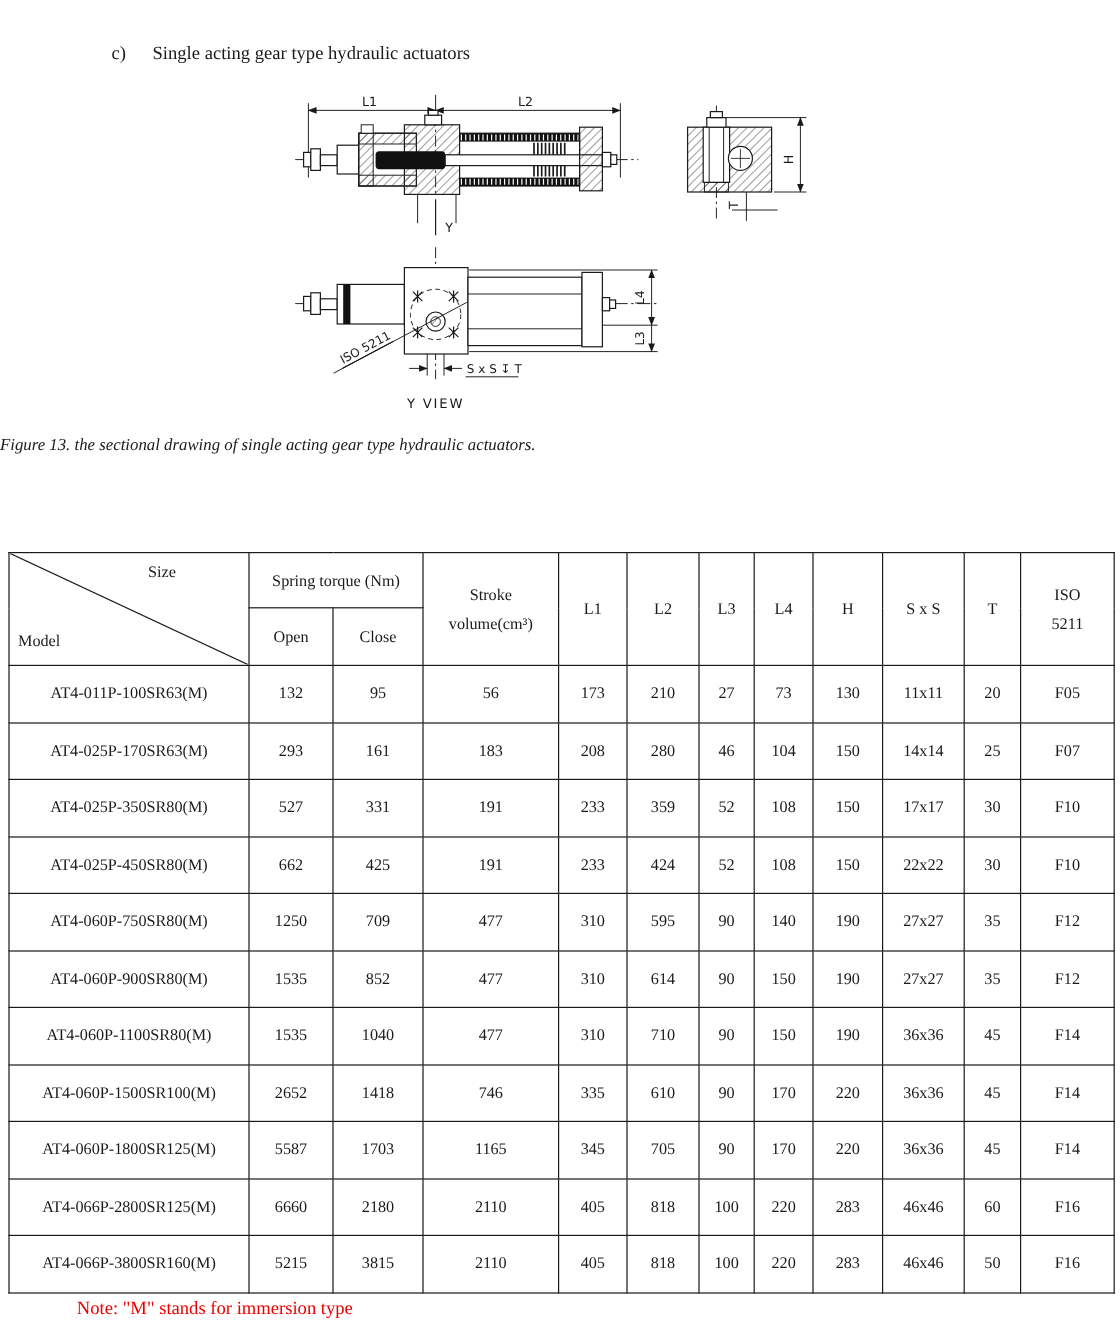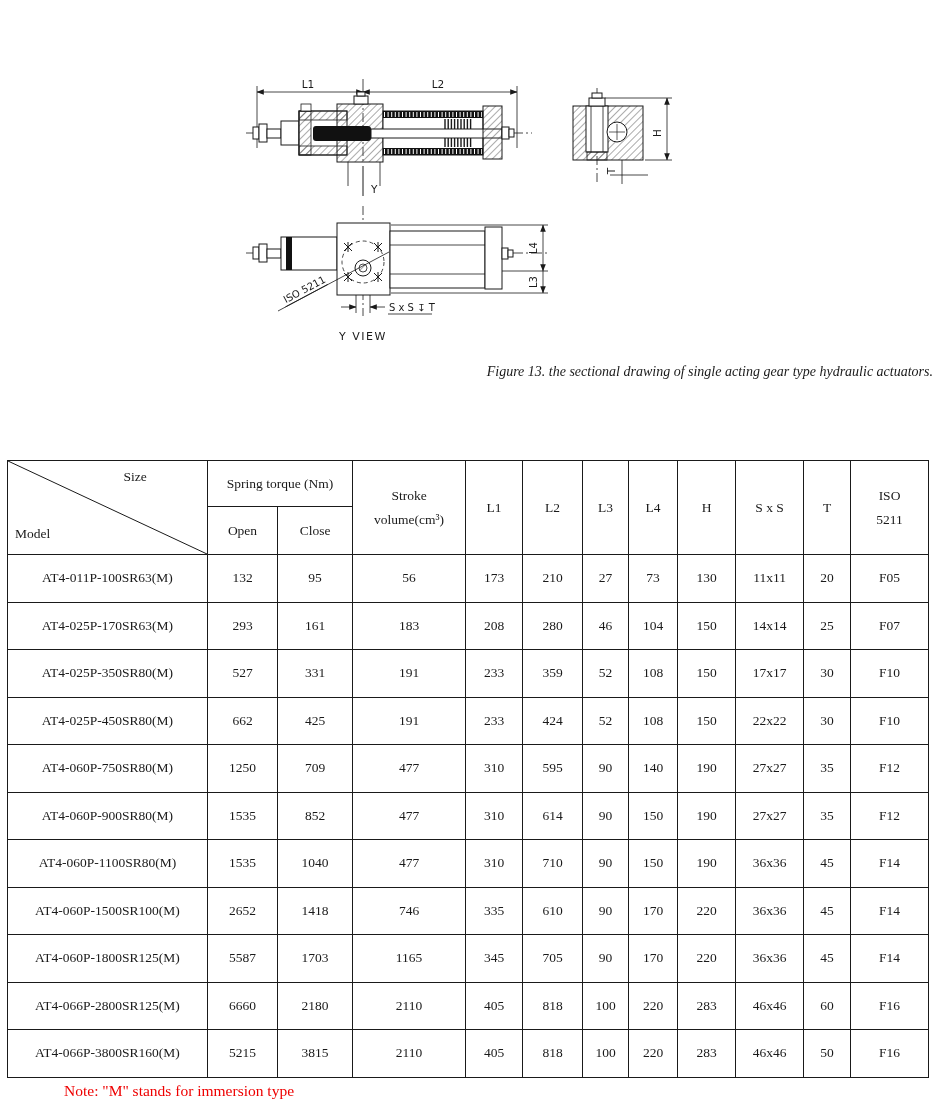--- a/index.html
+++ b/index.html
@@ -1,20 +1,20 @@
 <!DOCTYPE html>
 <html><head>
 <meta charset="utf-8">
 <style>
   html,body{margin:0;padding:0;background:#fff;}
   .page{position:relative;width:933px;height:1113px;background:#ffffff;
         font-family:"Liberation Serif", serif;color:#1a1a1a;overflow:hidden;}
   .heading{position:absolute;left:93px;top:36px;font-size:15.5px;}
   .heading .pfx{display:inline-block;margin-right:22px;}
-  .fig-caption{position:absolute;left:0;top:364px;width:933px;text-align:right;
+  .fig-caption{position:absolute;left:0;top:364px;width:933px;text-align:left;
                font-style:italic;font-size:14px;}
   .tbl-caption{position:absolute;left:0;top:440px;width:933px;text-align:center;
                font-style:italic;font-size:14px;}
   .drawing{position:absolute;left:225px;top:55px;width:480px;height:306px;}
   svg text{font-family:"DejaVu Sans", sans-serif;fill:#1a1a1a;}
   table.spec{position:absolute;left:7px;top:460px;width:921px;border-collapse:collapse;
              table-layout:fixed;font-size:13.5px;}
   table.spec th,table.spec td{border:1px solid #1a1a1a;text-align:center;vertical-align:middle;
              font-weight:normal;padding:0 2px;overflow:hidden;}
   table.spec thead tr.r1 th,table.spec thead tr.r1 td{height:45px;}
@@ -25,20 +25,23 @@
   td.diag .size-lbl{position:absolute;top:8px;left:58%;font-size:13.5px;}
   td.diag .model-lbl{position:absolute;bottom:12px;left:7px;font-size:13.5px;}
   .two-line div{line-height:1.75;}
   .note{position:absolute;left:64px;top:1082px;font-size:15.5px;color:#ee0000;}
 </style>
 </head>
 <body>
 
 <div class="page">
 
+  <div class="heading">
+    <span class="pfx">c)</span><span>Single acting gear type hydraulic actuators</span>
+  </div>
 
   <svg class="drawing" viewBox="225 55 480 306" xmlns="http://www.w3.org/2000/svg">
     <defs>
       <pattern id="hatch" width="5" height="5" patternUnits="userSpaceOnUse" patternTransform="rotate(45)">
         <line x1="0" y1="0" x2="0" y2="5" stroke="#444" stroke-width="0.9"></line>
       </pattern>
       <marker id="arr" markerWidth="9" markerHeight="7" refX="8.5" refY="3.5" orient="auto-start-reverse">
         <path d="M0,0 L9,3.5 L0,7 z" fill="#1a1a1a"></path>
       </marker>
     </defs>

